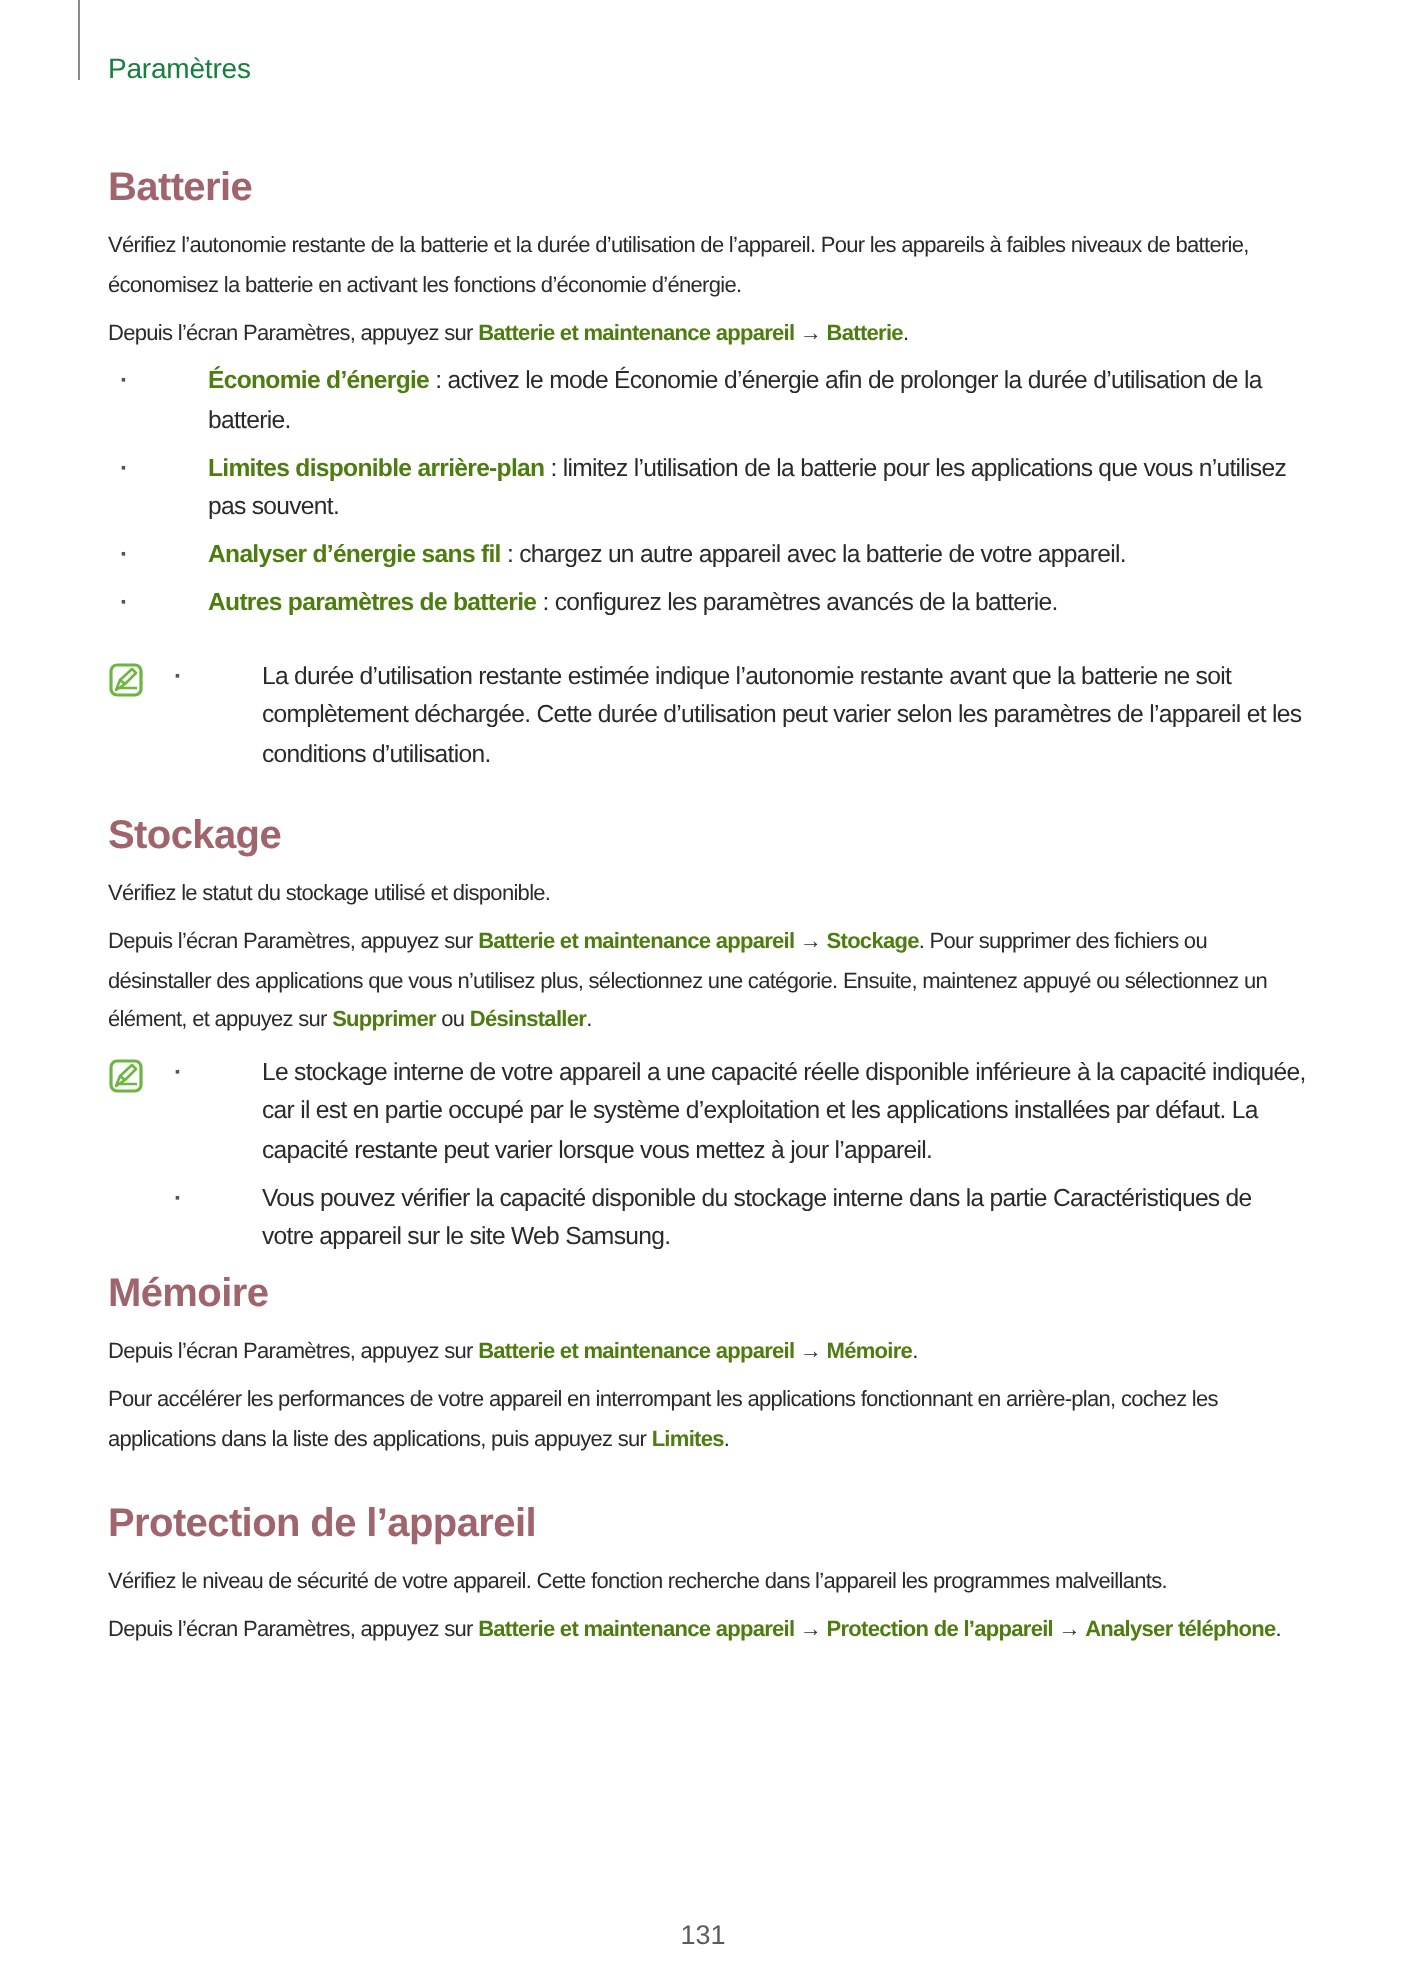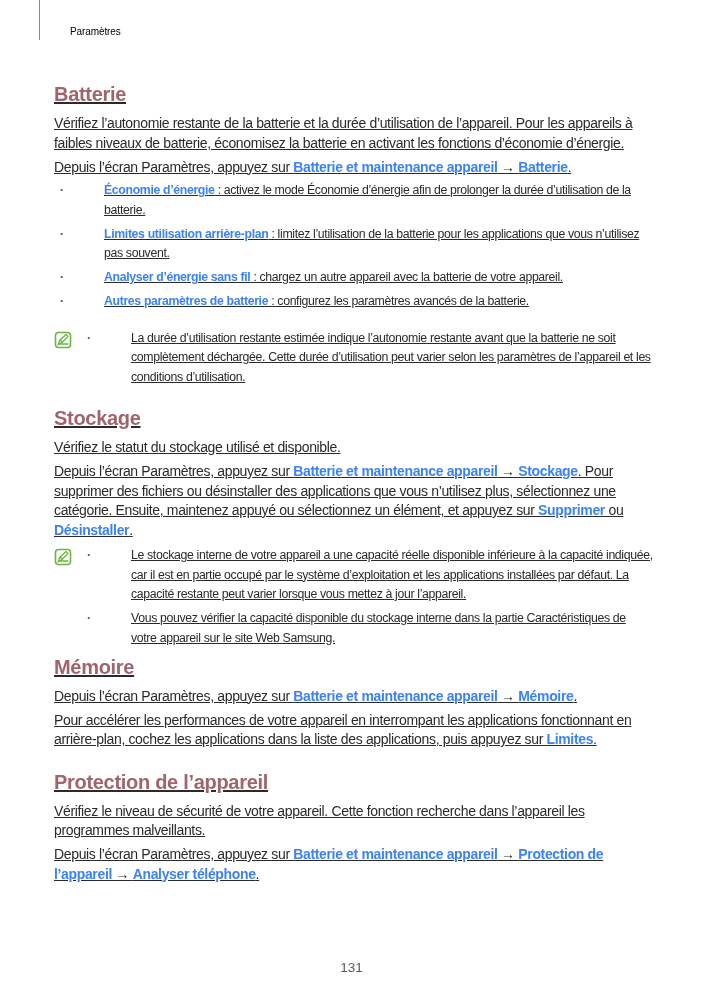--- a/index.html
+++ b/index.html
@@ -5,37 +5,37 @@
     html, body { margin: 0; padding: 0; background: #ffffff; }
     body {
       width: 703px; height: 994px; position: relative; overflow: hidden;
       font-family: "Liberation Sans", sans-serif;
       color: #2a2a2a;
     }
     .top-rule {
       position: absolute; left: 39px; top: 0; width: 1px; height: 40px; background: #8a8a8a;
     }
     .running-head {
-      position: absolute; left: 70px; top: 26px; font-size: 10px; color: #000000;
+      position: absolute; left: 54px; top: 26px; font-size: 14px; color: #15803d;
       letter-spacing: -0.1px;
     }
     .content {
-      position: absolute; left: 54px; top: 80px; width: 600px; text-decoration: underline;
+      position: absolute; left: 54px; top: 80px; width: 600px;
     }
     h2.section-title {
       margin: 0; font-size: 20px; font-weight: bold; color: #a0646c;
       letter-spacing: -0.3px; line-height: 28px;
     }
     p.body {
-      margin: 0; font-size: 14px; line-height: 19.5px; color: #2a2a2a;
+      margin: 0; font-size: 11px; line-height: 19.5px; color: #2a2a2a;
       letter-spacing: -0.35px;
     }
     p.body + p.body { margin-top: 4.5px; }
     .section-title + p.body { margin-top: 6px; }
-    b { font-weight: bold; color: #3b82f6; }
+    b { font-weight: bold; color: #4d7c0f; }
     ul.bullets { list-style: none; margin: 4px 0 0 0; padding: 0 0 0 26px; }
     ul.bullets li {
       position: relative; font-size: 12.3px; line-height: 19.5px; letter-spacing: -0.35px;
       margin-bottom: 4.5px;
       padding-left: 24px;
     }
     ul.bullets li::before {
       content: "\00B7"; position: absolute; left: -20px; top: 0; font-weight: bold; color: #555;
     }
     .note {
@@ -62,21 +62,21 @@
 <div class="running-head">Paramètres</div>
 
 <div class="content">
 
   <section class="sec-batterie">
     <h2 class="section-title">Batterie</h2>
     <p class="body">Vérifiez l’autonomie restante de la batterie et la durée d’utilisation de l’appareil. Pour les appareils à faibles niveaux de batterie, économisez la batterie en activant les fonctions d’économie d’énergie.</p>
     <p class="body"><span>Depuis l’écran Paramètres, appuyez sur </span><b>Batterie et maintenance appareil</b><span> → </span><b>Batterie</b><span>.</span></p>
     <ul class="bullets">
       <li><b>Économie d’énergie</b><span> : activez le mode Économie d’énergie afin de prolonger la durée d’utilisation de la batterie.</span></li>
-      <li><b>Limites utilisation arrière-plan</b><span> : limitez l’utilisation de la batterie pour les applications que vous n’utilisez pas souvent.</span></li>
+      <li><b>Limites disponible arrière-plan</b><span> : limitez l’utilisation de la batterie pour les applications que vous n’utilisez pas souvent.</span></li>
       <li><b>Analyser d’énergie sans fil</b><span> : chargez un autre appareil avec la batterie de votre appareil.</span></li>
       <li><b>Autres paramètres de batterie</b><span> : configurez les paramètres avancés de la batterie.</span></li>
     </ul>
     <div class="note">
       <svg class="note-icon" viewBox="0 0 18 18">
         <rect x="1.5" y="1.5" width="15" height="15" rx="3" fill="none" stroke="#6cb63f" stroke-width="1.6"></rect>
         <path d="M4 14 L6 9 L12 3.5 L14 5.5 L8.5 11 Z M6 9 L8.5 11 M5 13 L14.5 13" fill="none" stroke="#6cb63f" stroke-width="1.3" stroke-linejoin="round"></path>
       </svg>
       <ul class="bullets">
         <li>La durée d’utilisation restante estimée indique l’autonomie restante avant que la batterie ne soit complètement déchargée. Cette durée d’utilisation peut varier selon les paramètres de l’appareil et les conditions d’utilisation.</li>

